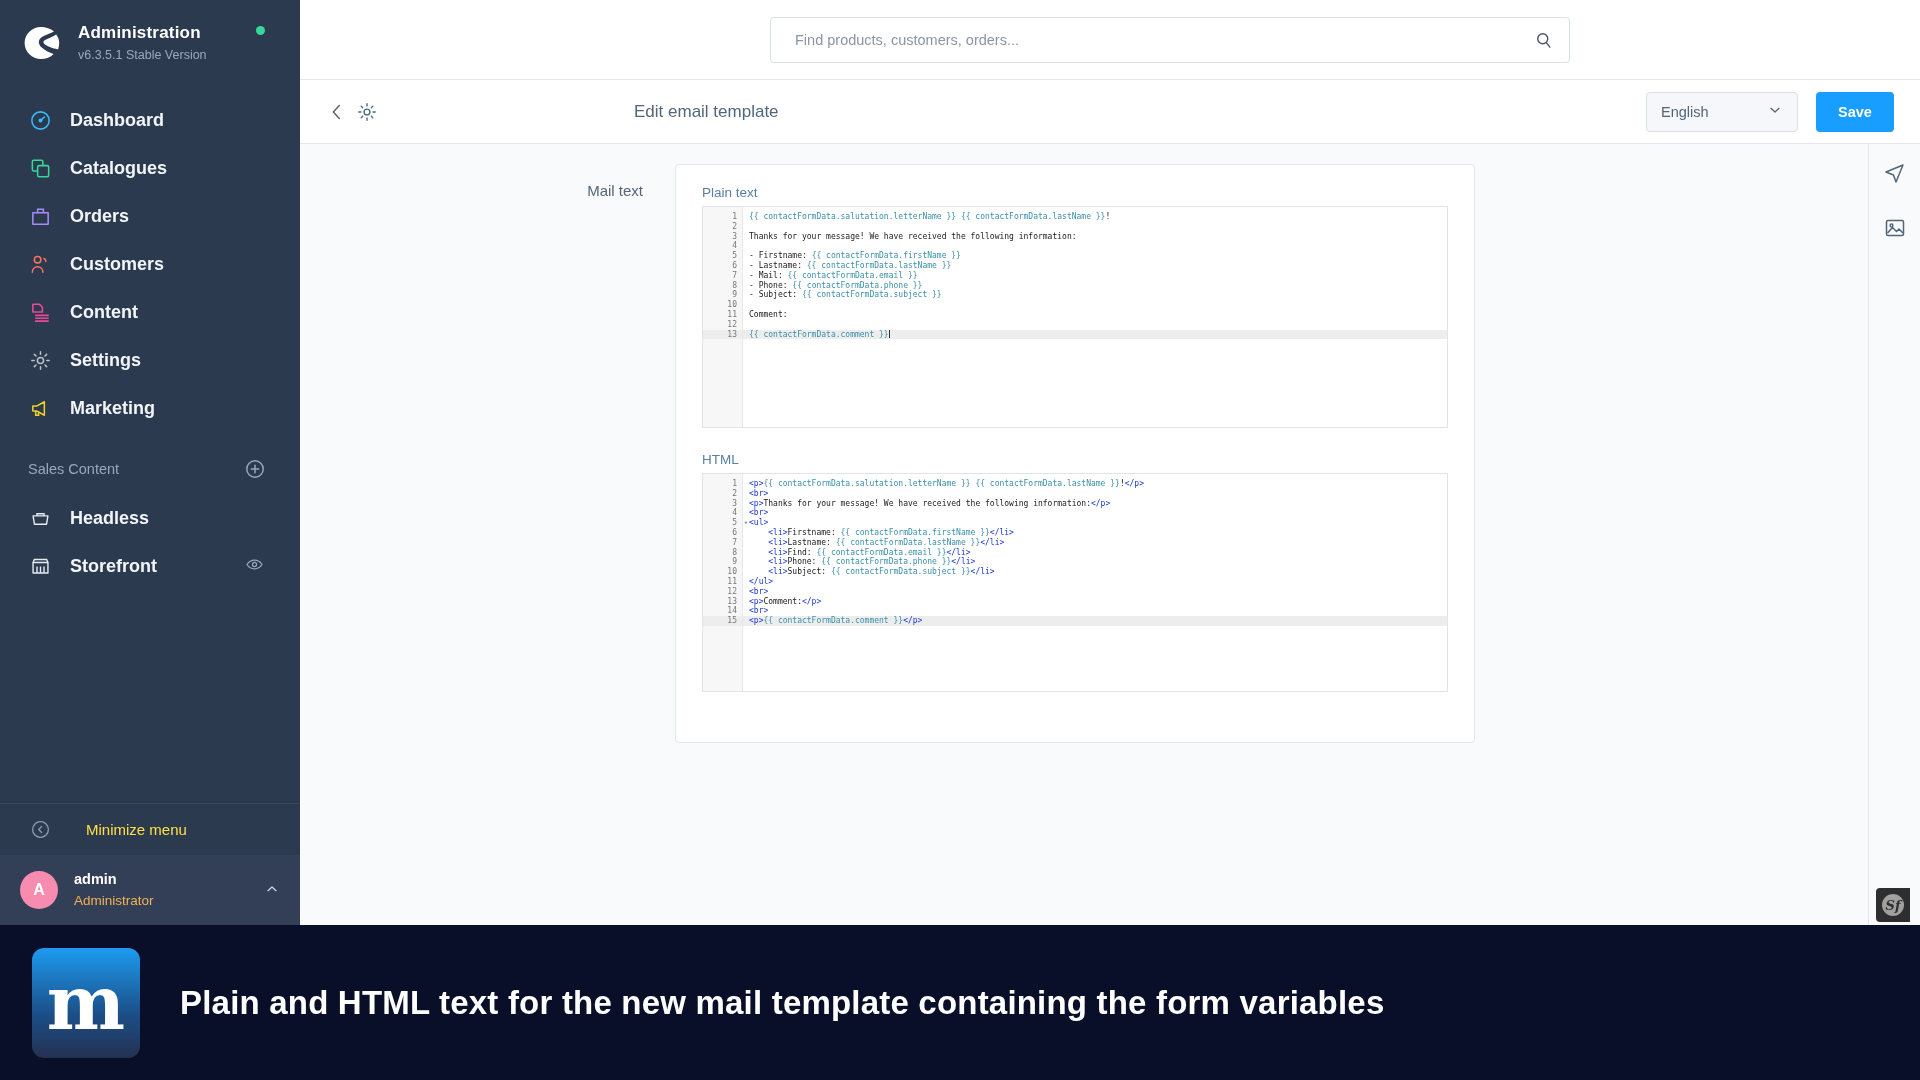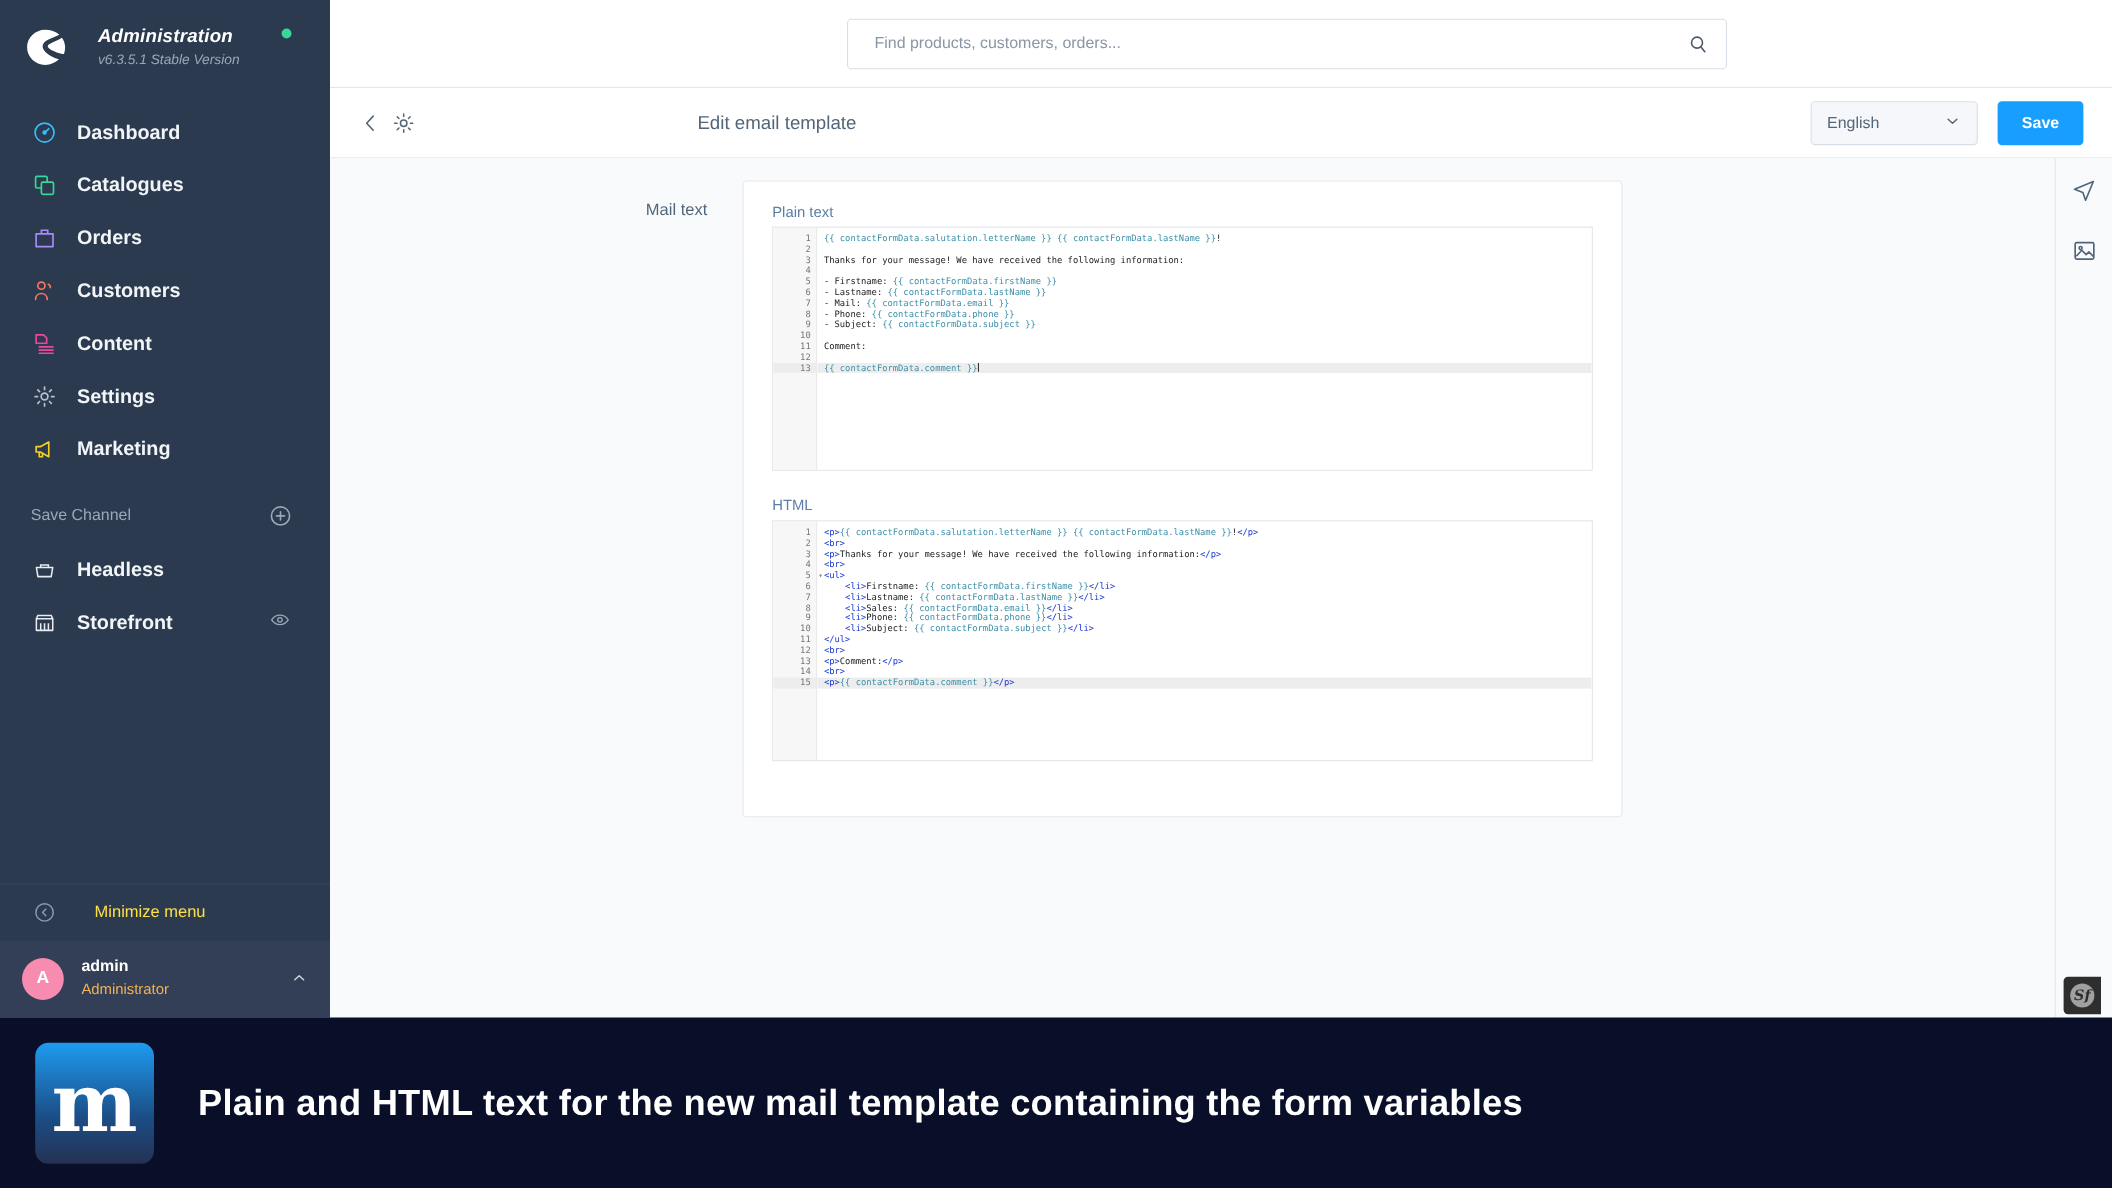--- a/index.html
+++ b/index.html
@@ -8,21 +8,21 @@
     font-family: "Liberation Sans", sans-serif;
     background: #f9fafb; overflow: hidden;
   }
   .screen { position: relative; width: 1920px; height: 1080px; }
 
   
   .sidebar {
     position: absolute; left: 0; top: 0; width: 300px; height: 925px;
     background: #2b3a4e; color: #fff; display: flex; flex-direction: column;
   }
-  .brand { display: flex; align-items: center; gap: 27px; padding: 22px 0 10px 20px; position: relative; font-style: italic; }
+  .brand { display: flex; align-items: center; gap: 16px; padding: 22px 0 10px 20px; position: relative; }
   .brand-logo { width: 42px; height: 42px; flex: 0 0 42px; }
   .brand-text { line-height: 1.25; }
   .brand-title { font-size: 17px; font-weight: bold; color: #fff; letter-spacing: .2px; }
   .brand-version { font-size: 12.5px; color: #9aa8bb; margin-top: 2px; }
   .status-dot { position: absolute; right: 35px; top: 26px; width: 9px; height: 9px; border-radius: 50%; background: #37d79a; }
 
   .nav { margin-top: 22px; }
   .nav-item {
     display: flex; align-items: center; gap: 18px;
     padding: 10px 0 10px 28px; height: 48px; cursor: pointer;
@@ -273,21 +273,21 @@
           <svg viewBox="0 0 24 24" width="23" height="23" fill="none" stroke="#f2d024" stroke-width="1.6">
             <path d="M4 9.5h4l8-4.5v14l-8-4.5H4z" stroke-linejoin="round"></path>
               <path d="M7 14.5V19h3v-3.5"></path>
           </svg>
         </span>
         <span class="nav-label">Marketing</span>
       </div>
     </div>
 
     <div class="section-head">
-      <span>Save Channel</span>
+      <span>Sales Content</span>
       <span class="plus-btn">
         <svg viewBox="0 0 24 24" width="22" height="22" fill="none" stroke="#9aa8bb" stroke-width="1.6">
           <circle cx="12" cy="12" r="9"></circle>
             <path d="M12 8v8M8 12h8" stroke-linecap="round"></path>
         </svg>
       </span>
     </div>
 
     <div class="nav" style="margin-top:2px">
       <div class="nav-item">
@@ -462,21 +462,21 @@
                   <div class="gutter-line">&nbsp;</div>
                 </div>
               <div class="code-area" id="html-code">
                   <div class="code-line"><span class="tok-tag">&lt;p&gt;</span><span class="tok-var">{{ contactFormData.salutation.letterName }} {{ contactFormData.lastName }}</span><span>!</span><span class="tok-tag">&lt;/p&gt;</span></div>
                   <div class="code-line"><span class="tok-tag">&lt;br&gt;</span></div>
                   <div class="code-line"><span class="tok-tag">&lt;p&gt;</span><span>Thanks for your message! We have received the following information:</span><span class="tok-tag">&lt;/p&gt;</span></div>
                   <div class="code-line"><span class="tok-tag">&lt;br&gt;</span></div>
                   <div class="code-line"><span class="tok-tag">&lt;ul&gt;</span></div>
                   <div class="code-line"><span>    </span><span class="tok-tag">&lt;li&gt;</span><span>Firstname: </span><span class="tok-var">{{ contactFormData.firstName }}</span><span class="tok-tag">&lt;/li&gt;</span></div>
                   <div class="code-line"><span>    </span><span class="tok-tag">&lt;li&gt;</span><span>Lastname: </span><span class="tok-var">{{ contactFormData.lastName }}</span><span class="tok-tag">&lt;/li&gt;</span></div>
-                  <div class="code-line"><span>    </span><span class="tok-tag">&lt;li&gt;</span><span>Sales: </span><span class="tok-var">{{ contactFormData.email }}</span><span class="tok-tag">&lt;/li&gt;</span></div>
+                  <div class="code-line"><span>    </span><span class="tok-tag">&lt;li&gt;</span><span>Find: </span><span class="tok-var">{{ contactFormData.email }}</span><span class="tok-tag">&lt;/li&gt;</span></div>
                   <div class="code-line"><span>    </span><span class="tok-tag">&lt;li&gt;</span><span>Phone: </span><span class="tok-var">{{ contactFormData.phone }}</span><span class="tok-tag">&lt;/li&gt;</span></div>
                   <div class="code-line"><span>    </span><span class="tok-tag">&lt;li&gt;</span><span>Subject: </span><span class="tok-var">{{ contactFormData.subject }}</span><span class="tok-tag">&lt;/li&gt;</span></div>
                   <div class="code-line"><span class="tok-tag">&lt;/ul&gt;</span></div>
                   <div class="code-line"><span class="tok-tag">&lt;br&gt;</span></div>
                   <div class="code-line"><span class="tok-tag">&lt;p&gt;</span><span>Comment:</span><span class="tok-tag">&lt;/p&gt;</span></div>
                   <div class="code-line"><span class="tok-tag">&lt;br&gt;</span></div>
                   <div class="code-line active"><span class="tok-tag">&lt;p&gt;</span><span class="tok-var">{{ contactFormData.comment }}</span><span class="tok-tag">&lt;/p&gt;</span></div>
                 </div>
             </div>
           </div>

